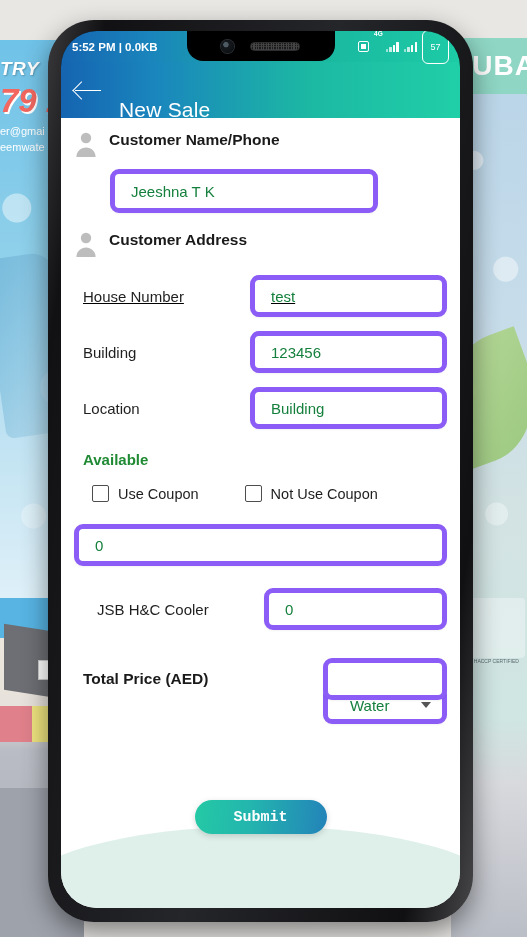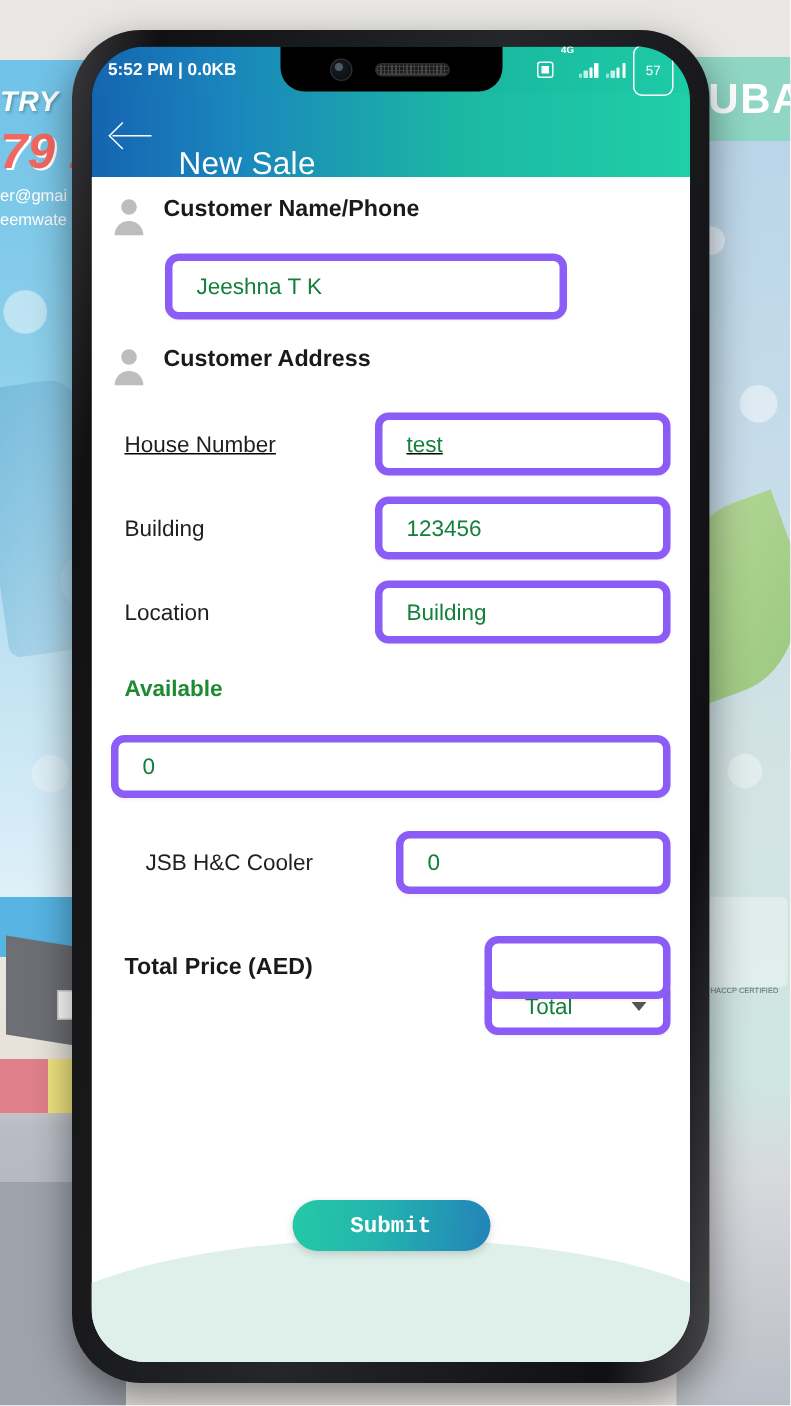--- a/index.html
+++ b/index.html
@@ -482,38 +482,49 @@
           <span class="row-label">Location</span>
           <span class="field-box row-input">
             <span>Building</span>
           </span>
         </div>
 
         <div id="coupon-row">
           <span id="coupon-value" style="color: rgb(31, 138, 51);">Available</span>
         </div>
 
+        <div id="checkbox-row">
+          <span class="cb-wrap">
+            <span class="cb"></span>
+            <span class="cb-label">Use Coupon</span>
+          </span>
+          <span id="cb-gap"></span>
+          <span class="cb-wrap">
+            <span class="cb"></span>
+            <span class="cb-label">Not Use Coupon</span>
+          </span>
+        </div>
 
 
         <div class="bottle-row">
           <span class="field-box bottle-input">
             <span>0</span>
           </span>
         </div>
 
         <div class="bottle-row">
           <span class="bottle-label">JSB H&amp;C Cooler</span>
           <span class="field-box bottle-input">
             <span>0</span>
           </span>
         </div>
 
         <div id="overlap-zone">
           <span class="field-box" id="payment-select">
-            <span>Total</span>
+            <span>Water</span>
             <span class="caret"></span>
           </span>
           <span id="total-label">Total Price (AED)</span>
           <span class="field-box" id="total-input">
             <span></span>
           </span>
         </div>
 
         <div id="bottom-curve"></div>
 

